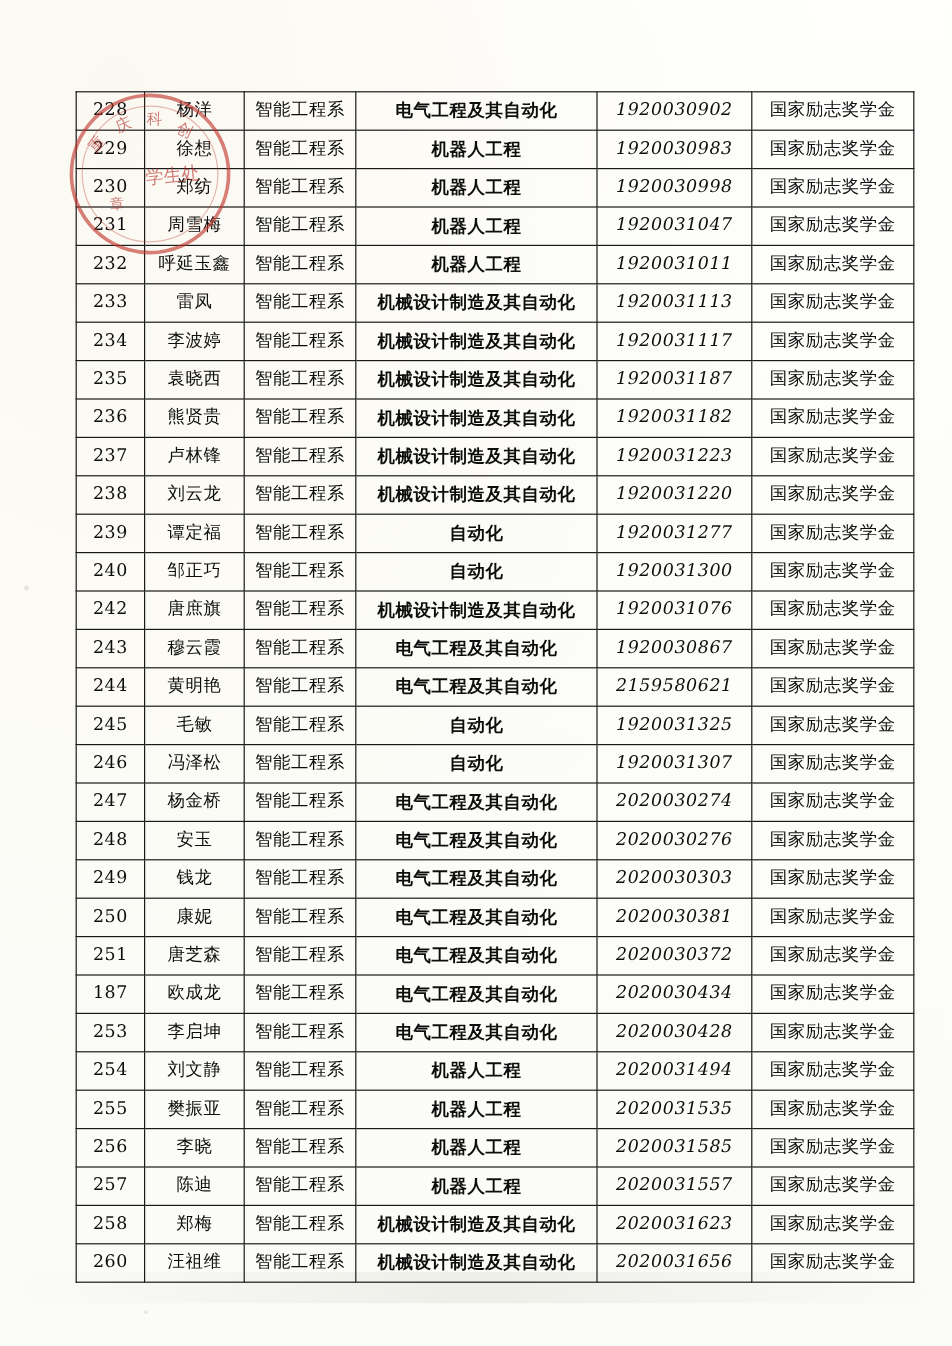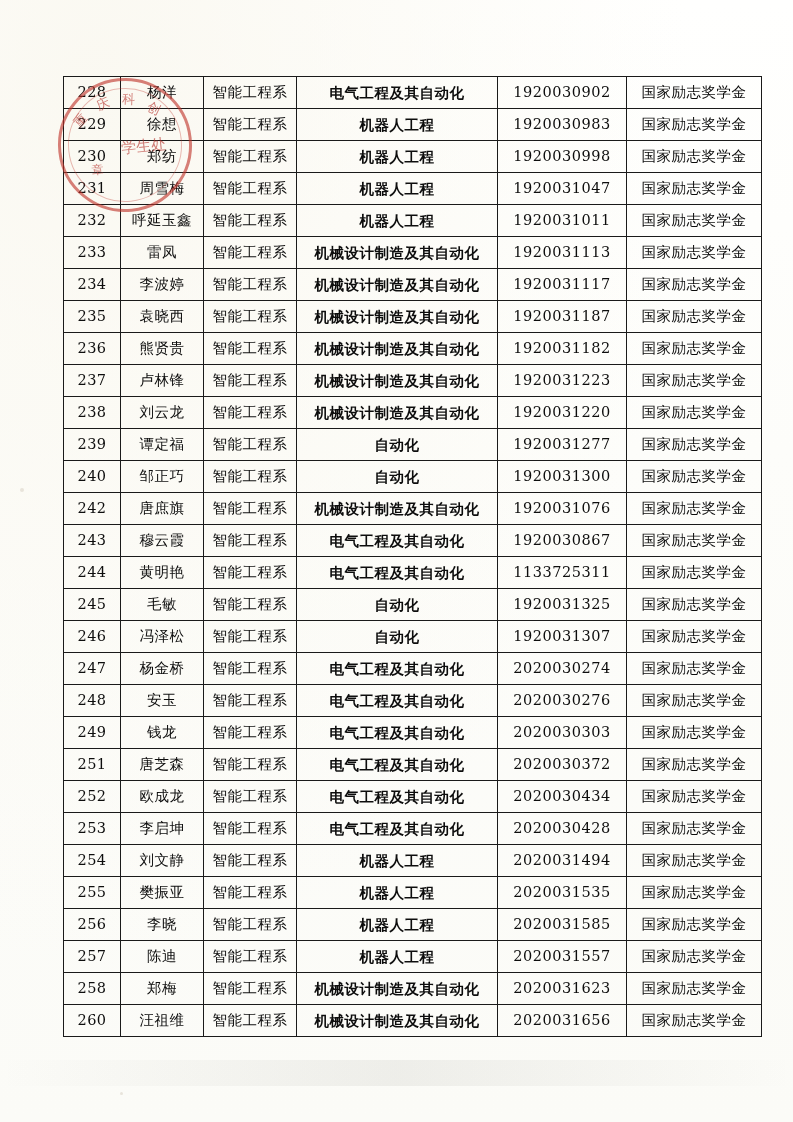--- a/index.html
+++ b/index.html
@@ -47,21 +47,21 @@
     vertical-align: middle;
     font-family: "DejaVu Serif", "Liberation Serif", serif;
     letter-spacing: 0.5px;
     padding: 0 2px;
     line-height: 1.1;
   }
   td.c-index { width: 52px; font-family: "DejaVu Serif","Liberation Serif",serif; }
   td.c-name { width: 78px; margin-left: 44px; }
   td.c-dept { width: 88px; margin-top: 39px; }
   td.c-major { width: 196px; font-weight: bold; }
-  td.c-sid { width: 124px; font-family: "DejaVu Serif","Liberation Serif",serif; letter-spacing: 0.3px;}
+  td.c-sid { width: 124px; font-family: "DejaVu Serif","Liberation Serif",serif; letter-spacing: 0.3px; font-style: italic;}
   td.c-award { width: 130px; }
 
   
   .seal {
     position: absolute;
     left: 58px;
     top: 78px;
     width: 128px;
     height: 128px;
     border-radius: 50%;
@@ -242,21 +242,21 @@
           <td class="c-dept">智能工程系</td>
           <td class="c-major">电气工程及其自动化</td>
           <td class="c-sid">1920030867</td>
           <td class="c-award">国家励志奖学金</td>
         </tr>
         <tr>
           <td class="c-index">244</td>
           <td class="c-name">黄明艳</td>
           <td class="c-dept">智能工程系</td>
           <td class="c-major">电气工程及其自动化</td>
-          <td class="c-sid">1133725311</td>
+          <td class="c-sid">2159580621</td>
           <td class="c-award">国家励志奖学金</td>
         </tr>
         <tr>
           <td class="c-index">245</td>
           <td class="c-name">毛敏</td>
           <td class="c-dept">智能工程系</td>
           <td class="c-major">自动化</td>
           <td class="c-sid">1920031325</td>
           <td class="c-award">国家励志奖学金</td>
         </tr>
@@ -286,29 +286,37 @@
         </tr>
         <tr>
           <td class="c-index">249</td>
           <td class="c-name">钱龙</td>
           <td class="c-dept">智能工程系</td>
           <td class="c-major">电气工程及其自动化</td>
           <td class="c-sid">2020030303</td>
           <td class="c-award">国家励志奖学金</td>
         </tr>
         <tr>
+          <td class="c-index">250</td>
+          <td class="c-name">康妮</td>
+          <td class="c-dept">智能工程系</td>
+          <td class="c-major">电气工程及其自动化</td>
+          <td class="c-sid">2020030381</td>
+          <td class="c-award">国家励志奖学金</td>
+        </tr>
+        <tr>
           <td class="c-index">251</td>
           <td class="c-name">唐芝森</td>
           <td class="c-dept">智能工程系</td>
           <td class="c-major">电气工程及其自动化</td>
           <td class="c-sid">2020030372</td>
           <td class="c-award">国家励志奖学金</td>
         </tr>
         <tr>
-          <td class="c-index">252</td>
+          <td class="c-index">187</td>
           <td class="c-name">欧成龙</td>
           <td class="c-dept">智能工程系</td>
           <td class="c-major">电气工程及其自动化</td>
           <td class="c-sid">2020030434</td>
           <td class="c-award">国家励志奖学金</td>
         </tr>
         <tr>
           <td class="c-index">253</td>
           <td class="c-name">李启坤</td>
           <td class="c-dept">智能工程系</td>

